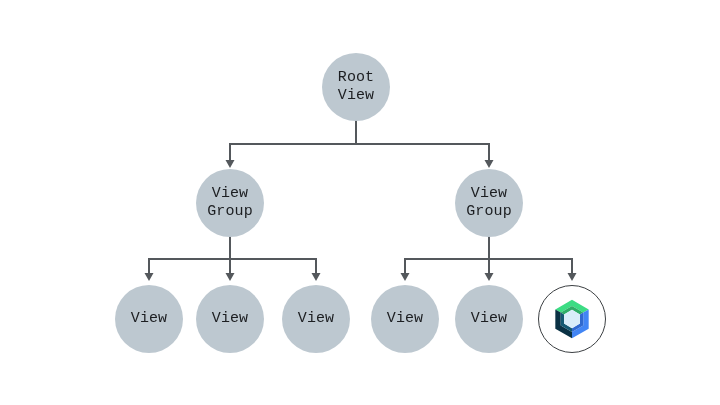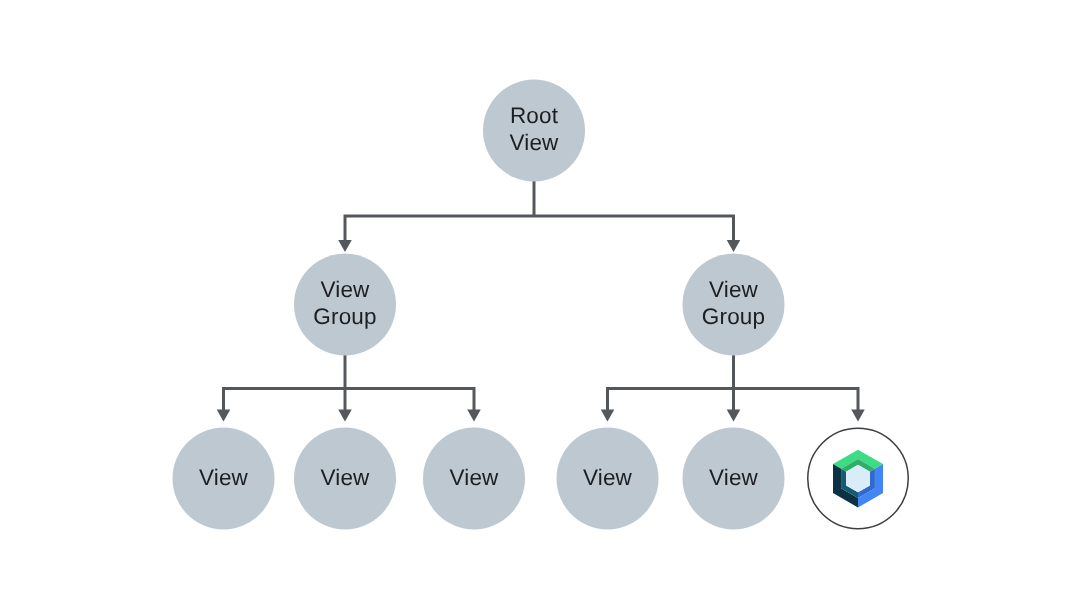--- a/index.html
+++ b/index.html
@@ -1,19 +1,19 @@
 <!DOCTYPE html>
 <html style="--background: #ffffff; --node-fill: #bdc8d0; --node-text: #1c1e21; --line: #54585c; --compose-node-bg: #ffffff; --compose-node-border: #3c4043; --logo-roof: #3ddc84; --logo-roof-bevel: #2fae68; --logo-right: #4285f4; --logo-right-bevel: #3069cf; --logo-left: #0a3144; --logo-left-bevel: #155972; --logo-center: #d9edf9;"><head>
 <meta charset="utf-8">
 <style>
   html,body{margin:0;padding:0}
   .stage{
     position:relative;width:720px;height:405px;overflow:hidden;
     background:var(--background,#fff);
-    font-family:Liberation Sans, sans-serif;
+    font-family:Liberation Mono, monospace;
   }
   .connectors{position:absolute;left:0;top:0}
   .connectors .lines{stroke:var(--line,#54585c);fill:none;stroke-width:2}
   .connectors .heads{fill:var(--line,#54585c);stroke:none}
   .node{
     position:absolute;width:68px;height:68px;border-radius:50%;
     background:var(--node-fill,#bdc8d0);
     display:flex;align-items:center;justify-content:center;
   }
   .node .label{

